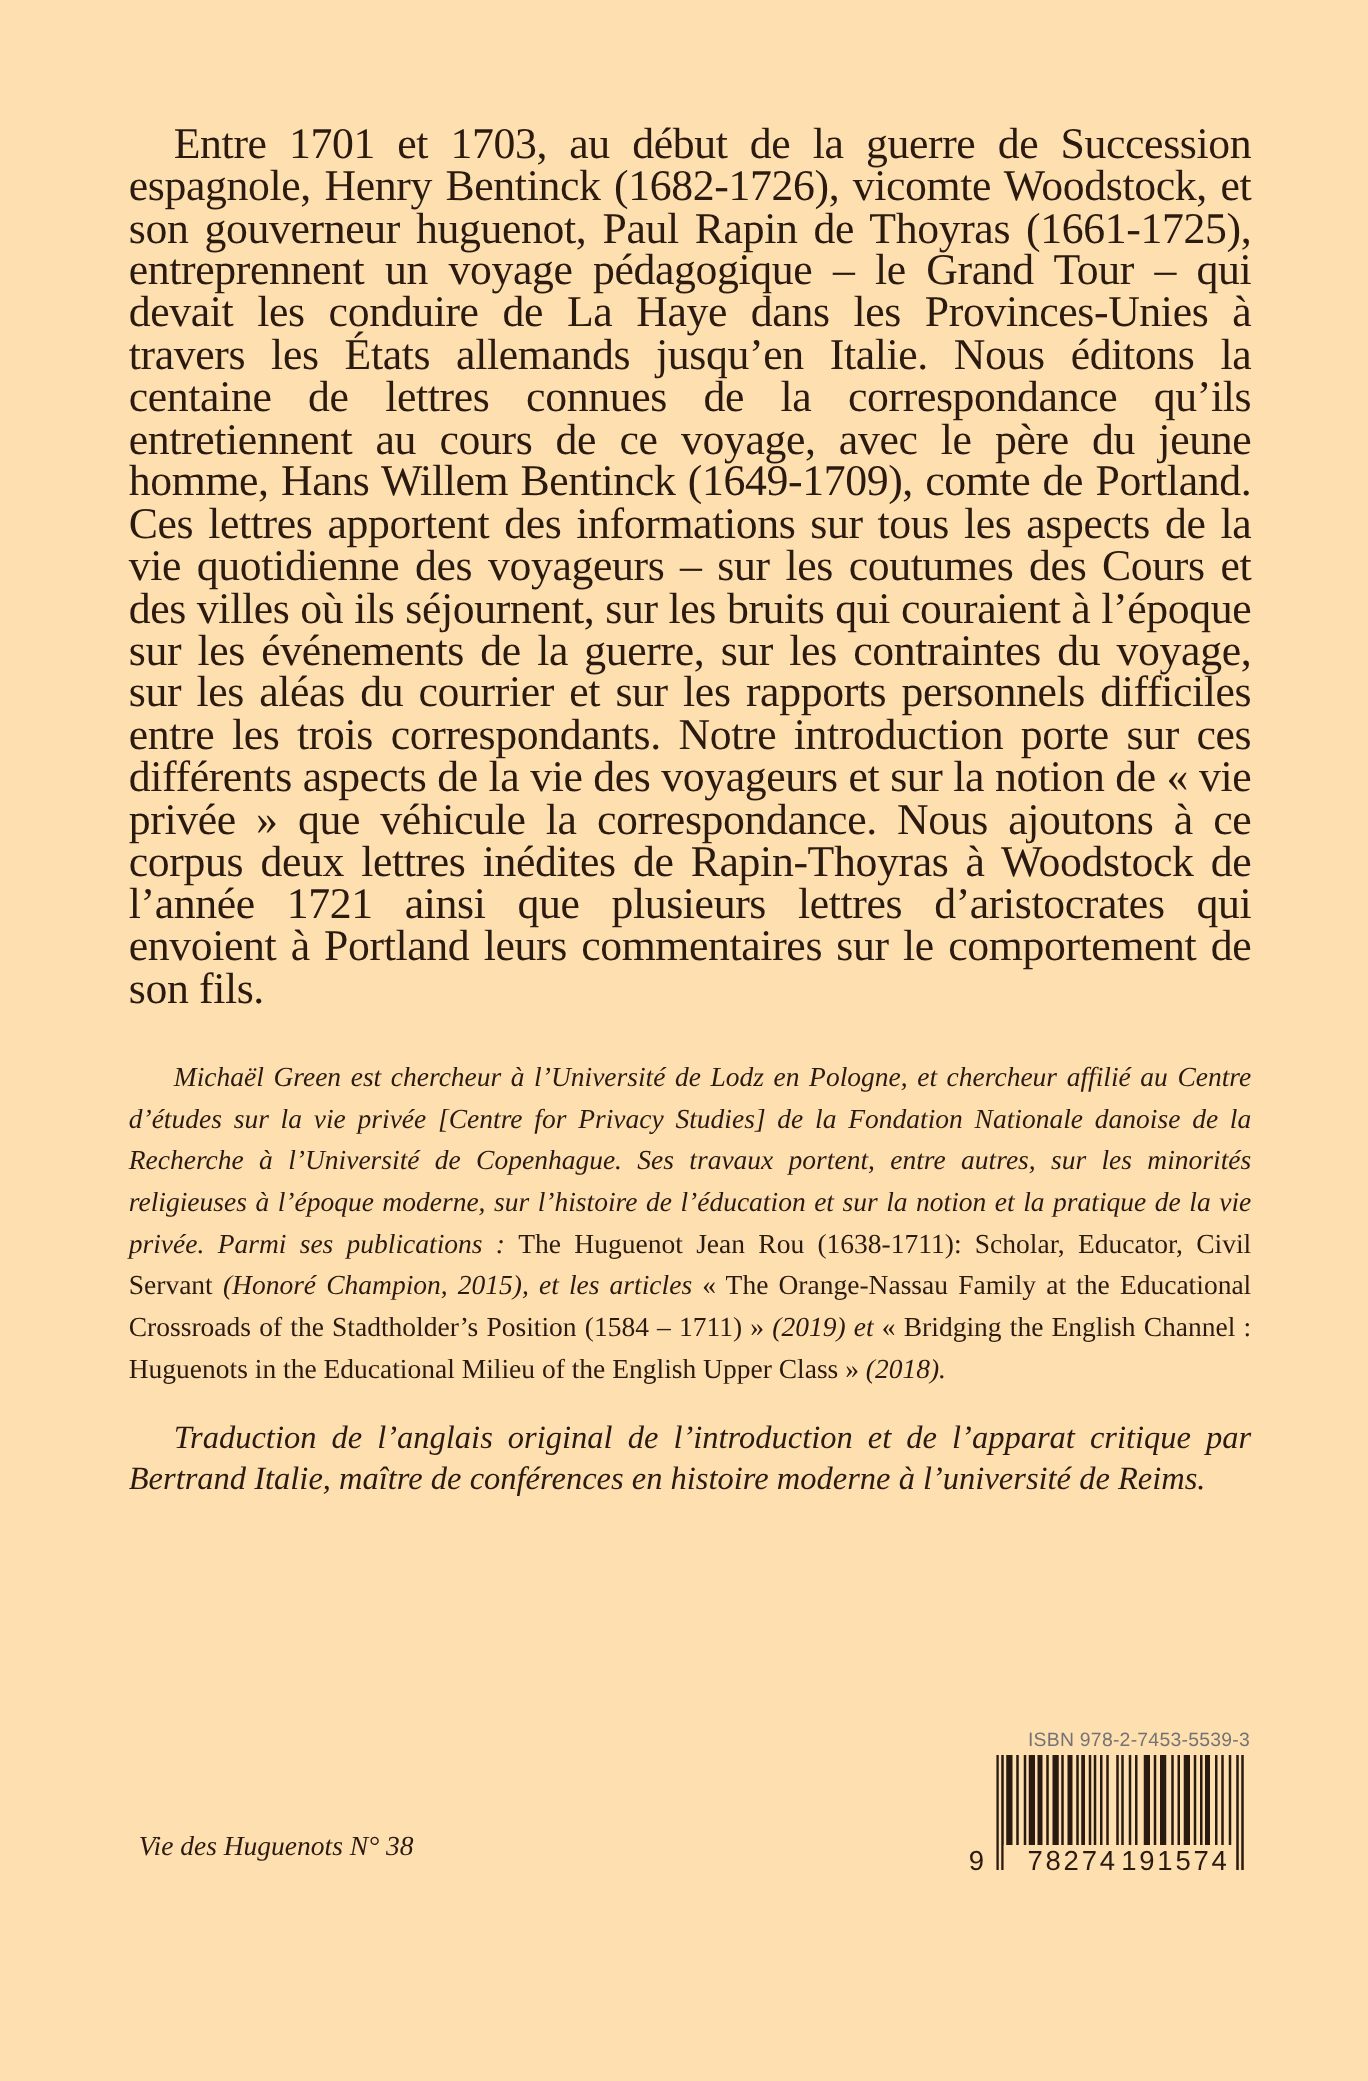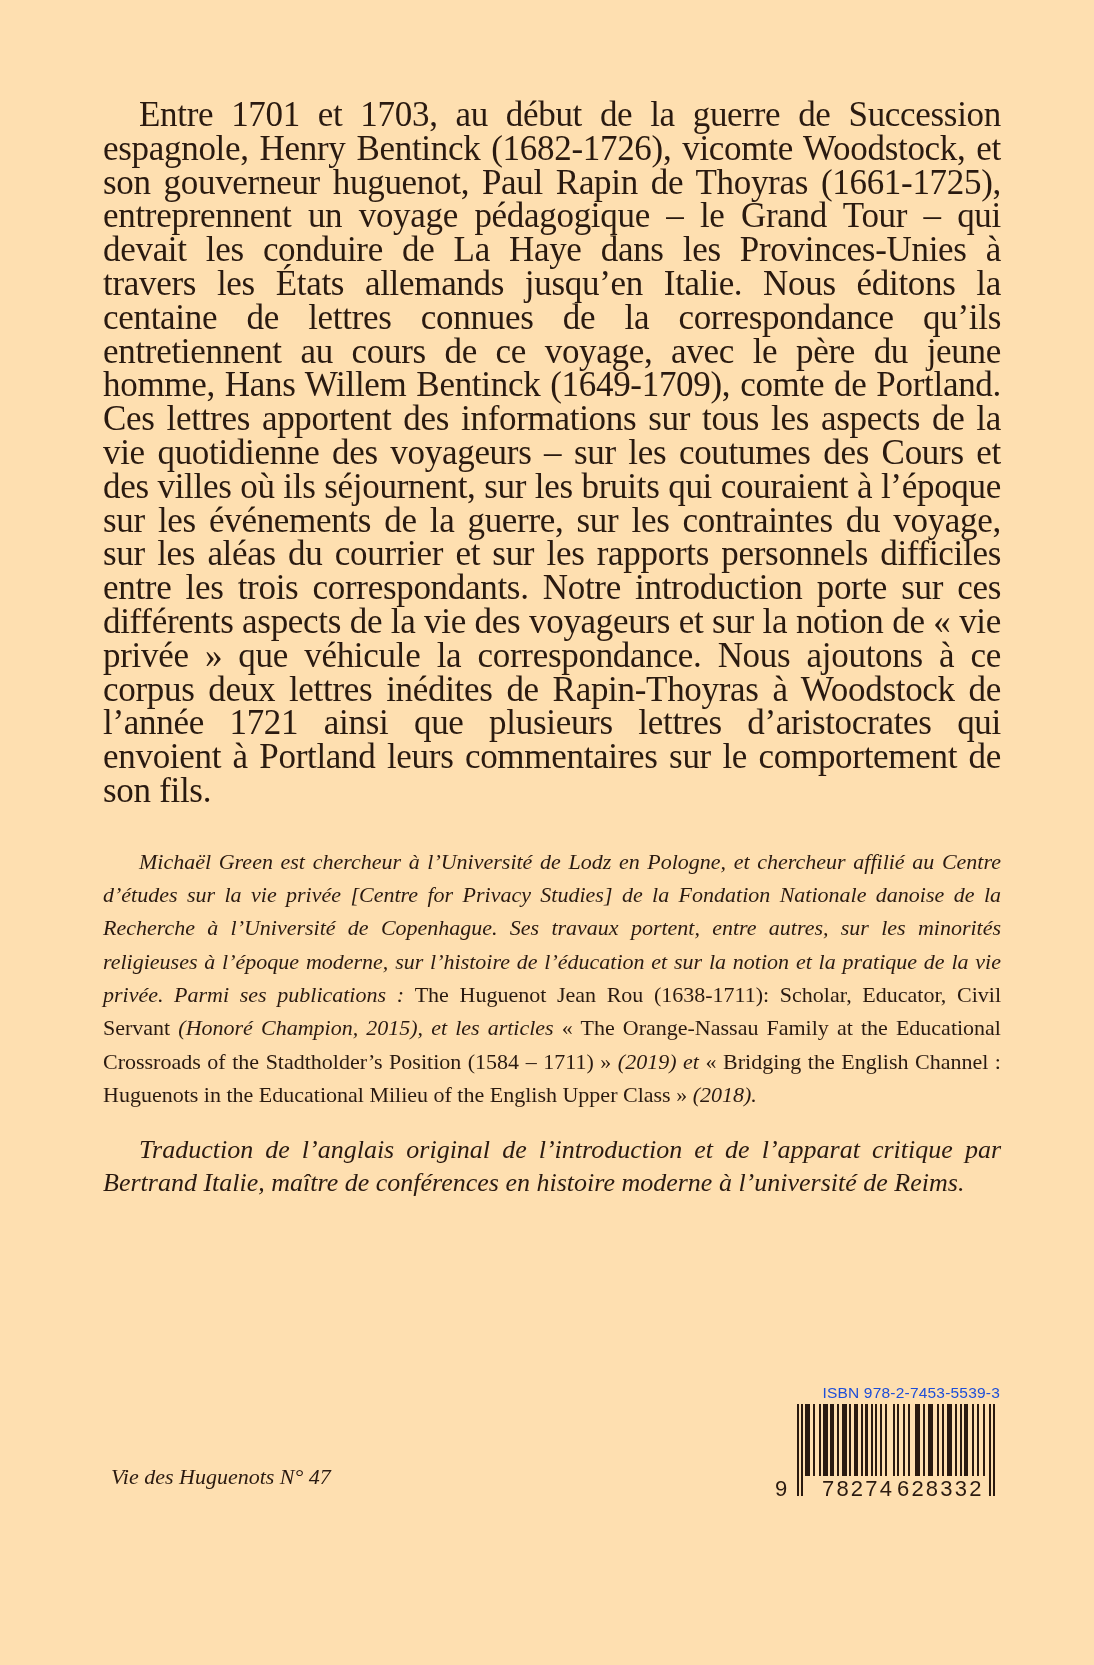--- a/index.html
+++ b/index.html
@@ -64,21 +64,21 @@
       top: 1384px;
       width: 225px;
     }
     .isbn-label {
       font-family: "Liberation Sans", "DejaVu Sans", sans-serif;
       font-size: 15.5px;
       line-height: 18px;
       text-align: right;
       letter-spacing: 0.2px;
       display: block;
-      color: #1d4ed8;
+      color: #737373;
     }
     .barcode-wrap {
       position: relative;
       width: 225px;
       height: 100px;
       margin-top: 2px;
     }
     .barcode {
       position: absolute;
       left: 22px;
@@ -123,21 +123,21 @@
 <body>
 
 <div class="page">
   <p class="para summary">Entre 1701 et 1703, au début de la guerre de Succession espagnole, Henry Bentinck (1682-1726), vicomte Woodstock, et son gouverneur huguenot, Paul Rapin de Thoyras (1661-1725), entreprennent un voyage pédagogique – le Grand Tour – qui devait les conduire de La Haye dans les Provinces-Unies à travers les États allemands jusqu’en Italie. Nous éditons la centaine de lettres connues de la correspondance qu’ils entretiennent au cours de ce voyage, avec le père du jeune homme, Hans Willem Bentinck (1649-1709), comte de Portland. Ces lettres apportent des informations sur tous les aspects de la vie quotidienne des voyageurs – sur les coutumes des Cours et des villes où ils séjournent, sur les bruits qui couraient à l’époque sur les événements de la guerre, sur les contraintes du voyage, sur les aléas du courrier et sur les rapports personnels difficiles entre les trois correspondants. Notre introduction porte sur ces différents aspects de la vie des voyageurs et sur la notion de « vie privée » que véhicule la correspondance. Nous ajoutons à ce corpus deux lettres inédites de Rapin-Thoyras à Woodstock de l’année 1721 ainsi que plusieurs lettres d’aristocrates qui envoient à Portland leurs commentaires sur le comportement de son fils.</p>
 
   <p class="para bio"><span>Michaël Green est chercheur à l’Université de Lodz en Pologne, et chercheur affilié au Centre d’études sur la vie privée [Centre for Privacy Studies] de la Fondation Nationale danoise de la Recherche à l’Université de Copenhague. Ses travaux portent, entre autres, sur les minorités religieuses à l’époque moderne, sur l’histoire de l’éducation et sur la notion et la pratique de la vie privée. Parmi ses publications : </span><span class="upright">The Huguenot Jean Rou (1638-1711): Scholar, Educator, Civil Servant</span><span> (Honoré Champion, 2015), et les articles </span><span class="upright">« The Orange-Nassau Family at the Educational Crossroads of the Stadtholder’s Position (1584 – 1711) »</span><span> (2019) et </span><span class="upright">« Bridging the English Channel : Huguenots in the Educational Milieu of the English Upper Class »</span><span> (2018).</span></p>
 
   <p class="para translation">Traduction de l’anglais original de l’introduction et de l’apparat critique par Bertrand Italie, maître de conférences en histoire moderne à l’université de Reims.</p>
 </div>
 
-<p class="series">Vie des Huguenots N° 47</p>
+<p class="series">Vie des Huguenots N° 38</p>
 
 <div class="isbn-block">
   <span class="isbn-label">ISBN  978-2-7453-5539-3</span>
   <div class="barcode-wrap">
     <svg class="barcode" viewBox="0 0 200 92" preserveAspectRatio="none">
       <g fill="#2a1a10">
         <rect x="0" y="0" width="2" height="92"></rect>
         <rect x="4" y="0" width="2" height="92"></rect>
         <rect x="8" y="0" width="5" height="72"></rect>
         <rect x="16" y="0" width="2" height="72"></rect>
@@ -170,16 +170,16 @@
         <rect x="175" y="0" width="2" height="72"></rect>
         <rect x="180" y="0" width="2" height="72"></rect>
         <rect x="186" y="0" width="2" height="72"></rect>
         <rect x="192" y="0" width="2" height="92"></rect>
         <rect x="196" y="0" width="2" height="92"></rect>
       </g>
     </svg>
     <div class="barcode-digits">
       <span class="digit-first">9</span>
       <span class="digit-left">782745</span>
-      <span class="digit-right">628332</span>
+      <span class="digit-right">191574</span>
     </div>
   </div>
 </div>
 
 </body></html>

